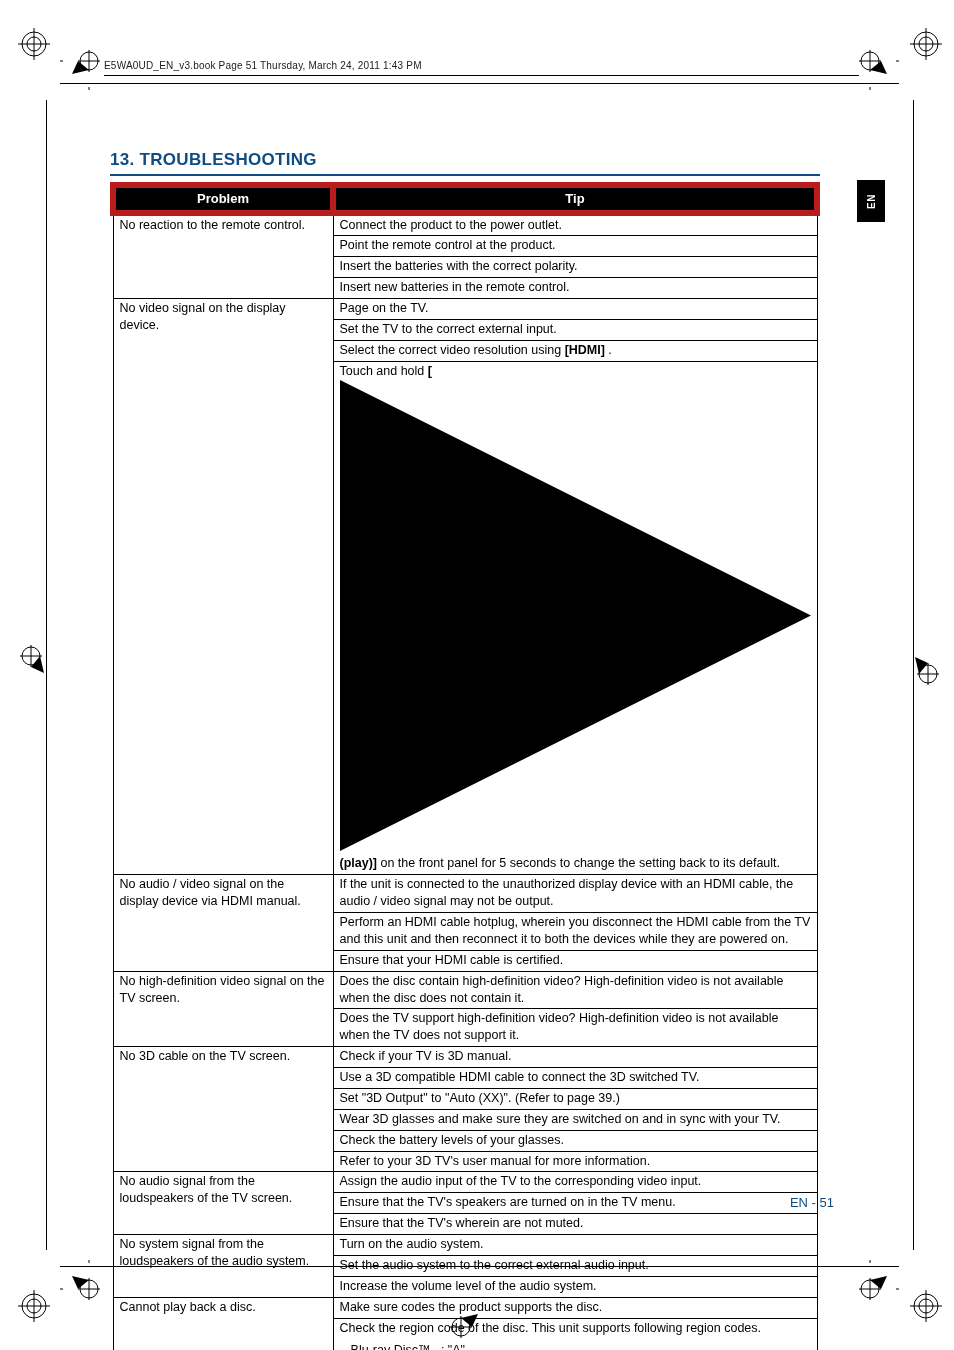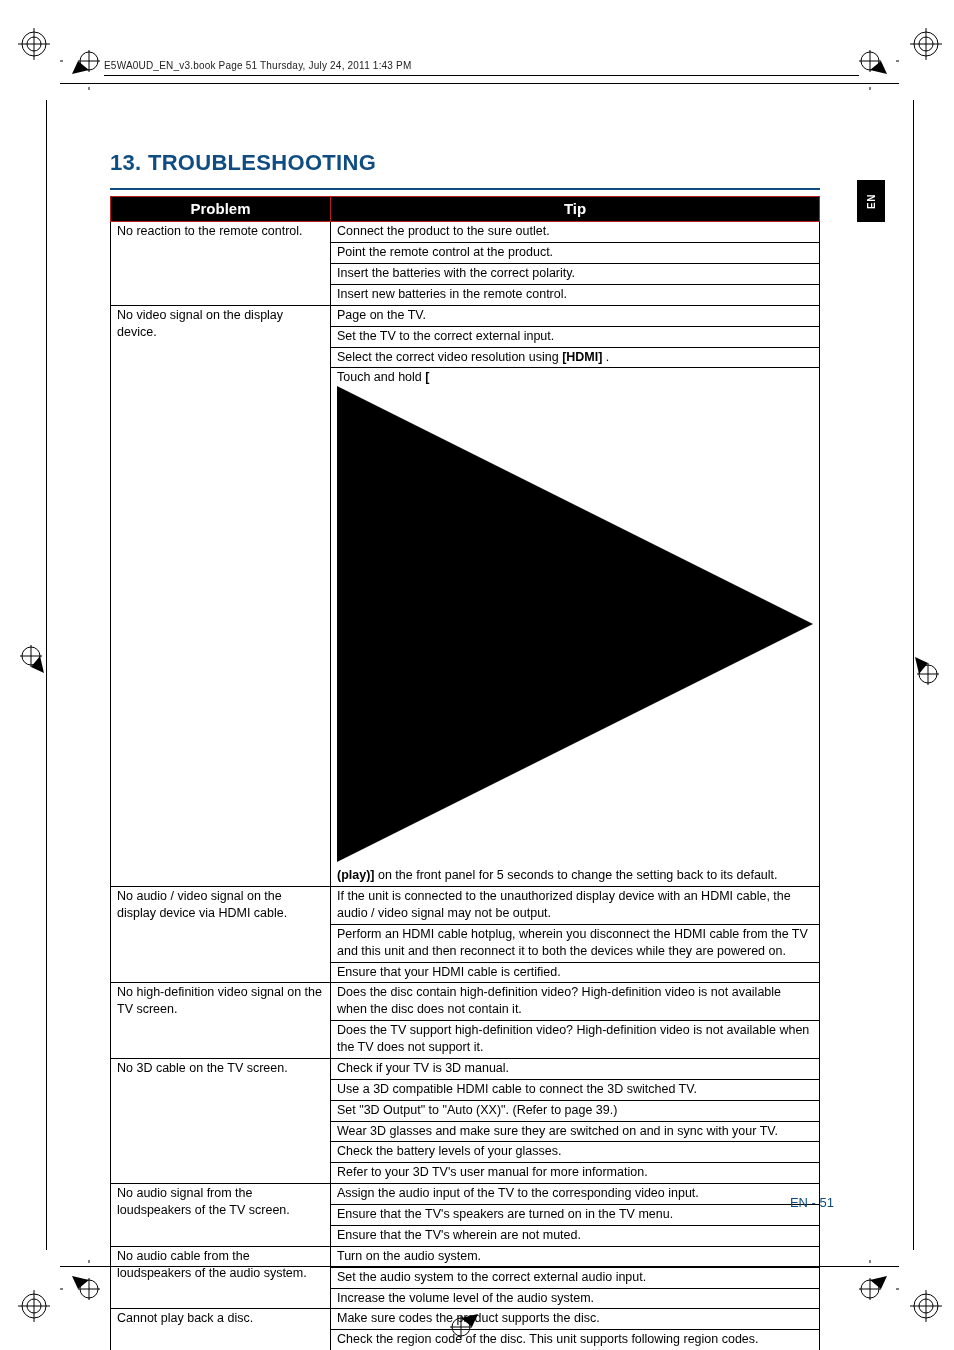--- a/index.html
+++ b/index.html
@@ -69,42 +69,42 @@
       border-bottom: 1px solid #000;
     }
 
     .content {
       position: absolute;
       top: 150px;
       left: 110px;
       width: 710px;
     }
     .heading {
-      font-size: 22px;
+      font-size: 17px;
       font-weight: bold;
       color: #0f4c81;
       border-bottom: 2px solid #0f4c81;
-      padding-bottom: 12px;
+      padding-bottom: 4px;
       margin-bottom: 6px;
       letter-spacing: 0.3px;
     }
     table.tbl {
       width: 100%;
       border-collapse: collapse;
       font-size: 12.5px;
       line-height: 1.35;
     }
     table.tbl th {
       background: #000;
       color: #fff;
       font-weight: bold;
       text-align: center;
-      border: 1px solid #b91c1c;
+      border: 6px solid #b91c1c;
       padding: 2px 6px;
-      font-size: 15px;
+      font-size: 13px;
     }
     table.tbl td {
       border: 1px solid #000;
       padding: 1px 6px 2px 6px;
       vertical-align: top;
     }
     table.tbl td.problem { width: 220px; margin-top: 16px; }
     .side-tab {
       position: absolute;
       top: 180px;
@@ -231,40 +231,40 @@
       <line x1="18" y1="11" x2="40" y2="11" stroke="#000"></line>
       <polygon points="12,24 18,11 29,20" fill="#000"></polygon>
     </svg>
 </div>
 
 <div class="thin-outer-border-left"></div>
 <div class="thin-outer-border-right"></div>
 <div class="thin-outer-border-top"></div>
 <div class="thin-outer-border-bottom"></div>
 
-<div class="header-line">E5WA0UD_EN_v3.book  Page 51  Thursday, July 24, 2011  1:43 PM</div>
+<div class="header-line">E5WA0UD_EN_v3.book  Page 51  Thursday, March 24, 2011  1:43 PM</div>
 <div class="header-rule"></div>
 
 <div class="side-tab">
     <span>EN</span>
   </div>
 
 <div class="content">
   <div class="heading">13.  TROUBLESHOOTING</div>
   <table class="tbl">
     <thead>
       <tr>
         <th>Problem</th>
         <th>Tip</th>
       </tr>
     </thead>
     <tbody id="tbody">
         <tr>
           <td class="problem" rowspan="4">No reaction to the remote control.</td>
-          <td>Connect the product to the sure outlet.</td>
+          <td>Connect the product to the power outlet.</td>
         </tr>
         <tr>
           <td>Point the remote control at the product.</td>
         </tr>
         <tr>
           <td>Insert the batteries with the correct polarity.</td>
         </tr>
         <tr>
           <td>Insert new batteries in the remote control.</td>
         </tr>
@@ -277,21 +277,21 @@
         </tr>
         <tr>
           <td>Select the correct video resolution using <b>[HDMI]</b> .</td>
         </tr>
         <tr>
           <td>Touch and hold <b>[<svg viewBox="0 0 10 10">
                 <polygon points="0,0 10,5 0,10" fill="black"></polygon>
               </svg> (play)]</b> on the front panel for 5 seconds to change the setting back to its default.</td>
         </tr>
         <tr>
-          <td class="problem" rowspan="3">No audio / video signal on the display device via HDMI cable.</td>
+          <td class="problem" rowspan="3">No audio / video signal on the display device via HDMI manual.</td>
           <td>If the unit is connected to the unauthorized display device with an HDMI cable, the audio / video signal may not be output.</td>
         </tr>
         <tr>
           <td>Perform an HDMI cable hotplug, wherein you disconnect the HDMI cable from the TV and this unit and then reconnect it to both the devices while they are powered on.</td>
         </tr>
         <tr>
           <td>Ensure that your HDMI cable is certified.</td>
         </tr>
         <tr>
           <td class="problem" rowspan="2">No high-definition video signal on the TV screen.</td>
@@ -323,21 +323,21 @@
           <td class="problem" rowspan="3">No audio signal from the loudspeakers of the TV screen.</td>
           <td>Assign the audio input of the TV to the corresponding video input.</td>
         </tr>
         <tr>
           <td>Ensure that the TV's speakers are turned on in the TV menu.</td>
         </tr>
         <tr>
           <td>Ensure that the TV's wherein are not muted.</td>
         </tr>
         <tr>
-          <td class="problem" rowspan="3">No audio cable from the loudspeakers of the audio system.</td>
+          <td class="problem" rowspan="3">No system signal from the loudspeakers of the audio system.</td>
           <td>Turn on the audio system.</td>
         </tr>
         <tr>
           <td>Set the audio system to the correct external audio input.</td>
         </tr>
         <tr>
           <td>Increase the volume level of the audio system.</td>
         </tr>
         <tr>
           <td class="problem" rowspan="4">Cannot play back a disc.</td>

